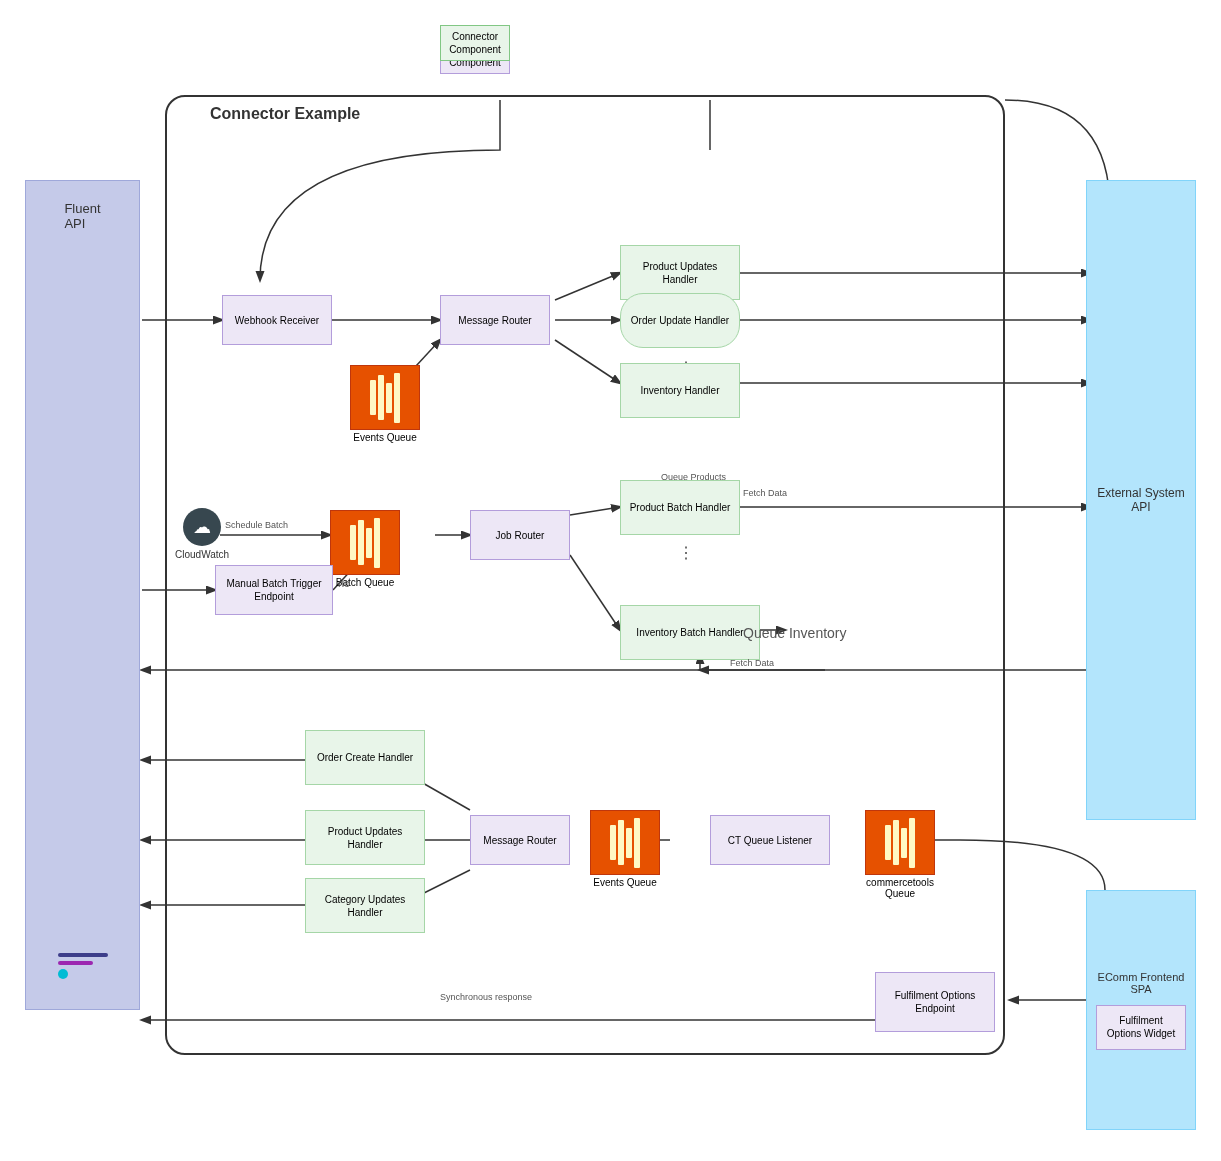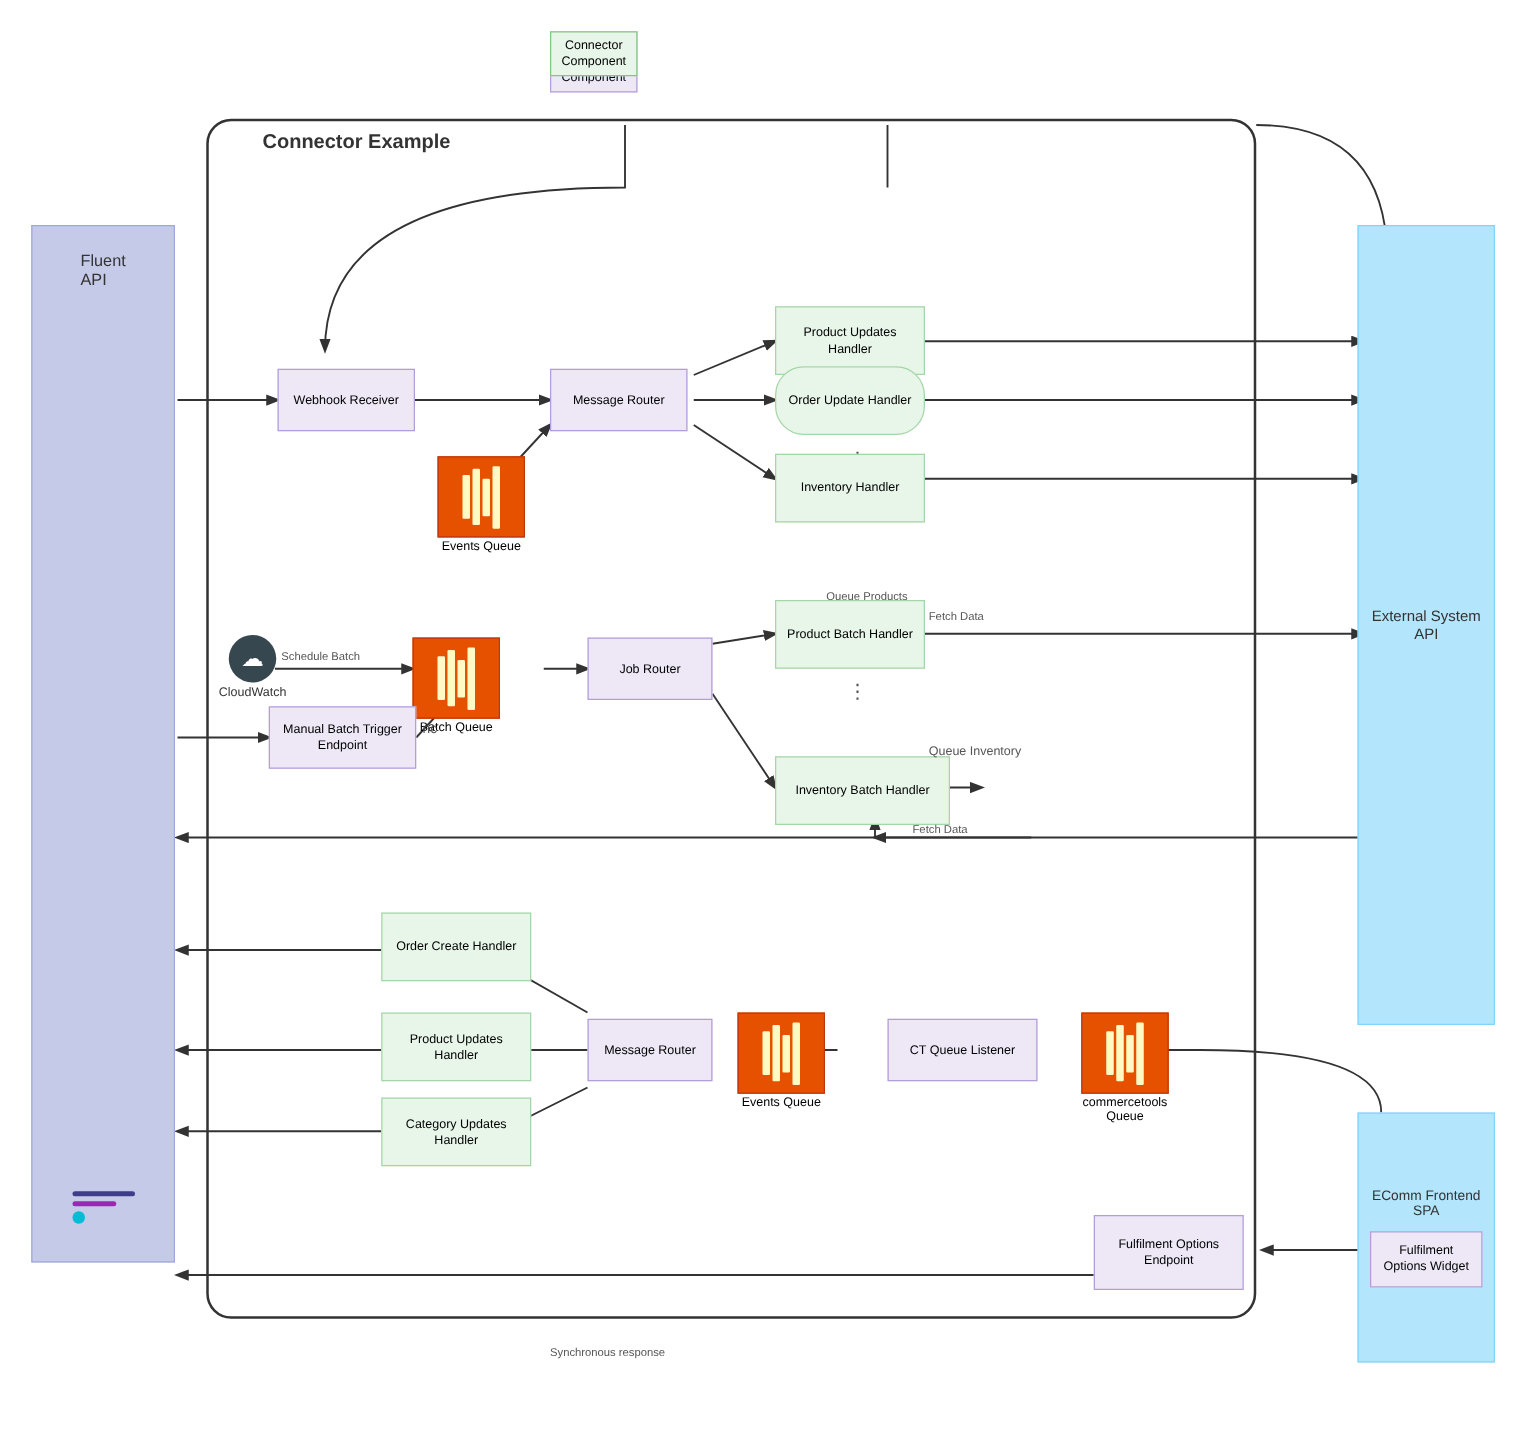--- a/index.html
+++ b/index.html
@@ -102,21 +102,21 @@
       font-size: 12px;
       color: #333;
       text-align: center;
     }
     
     .ecomm-panel {
       position: absolute;
       top: 880px;
       right: 15px;
       width: 110px;
-      height: 200px;
+      height: 240px;
       background: #b3e5fc;
       border: 1px solid #81d4fa;
       display: flex;
       flex-direction: column;
       align-items: center;
       justify-content: center;
       gap: 10px;
     }
     .ecomm-label {
       font-size: 11px;
@@ -392,21 +392,21 @@
 
   <div style="position:absolute;left:733px;top:478px;font-size:9px;color:#555;">Fetch Data</div>
 
   <div class="dots" style="left:668px;top:533px;">⋮</div>
 
   <div class="box box-green" style="left:610px;top:595px;width:140px;height:55px;">
     <span>Inventory Batch
 Handler</span>
   </div>
 
-  <div style="position:absolute;left:733px;top:586px;font-size:10px;color:#555;">Queue
+  <div style="position:absolute;left:733px;top:615px;font-size:14px;color:#555;">Queue
 Inventory</div>
 
   <div style="position:absolute;left:720px;top:648px;font-size:9px;color:#555;">Fetch Data</div>
 
   <div class="box box-purple" style="left:205px;top:555px;width:118px;height:50px;">
     <span>Manual Batch
 Trigger Endpoint</span>
   </div>
 
   <div style="position:absolute;left:328px;top:567px;font-size:11px;color:#555;">nc</div>
@@ -456,15 +456,15 @@
   </div>
   <div style="position:absolute;left:853px;top:867px;font-size:10px;text-align:center;width:74px;">commercetools
 Queue</div>
 
   <div class="box box-purple" style="left:865px;top:962px;width:120px;height:60px;">
     <span>Fulfilment
 Options
 Endpoint</span>
   </div>
 
-  <div style="position:absolute;left:430px;top:1067px;font-size:9px;color:#555;">Synchronous response</div>
+  <div style="position:absolute;left:430px;top:982px;font-size:9px;color:#555;">Synchronous response</div>
 
 </div>
 
 </body></html>

